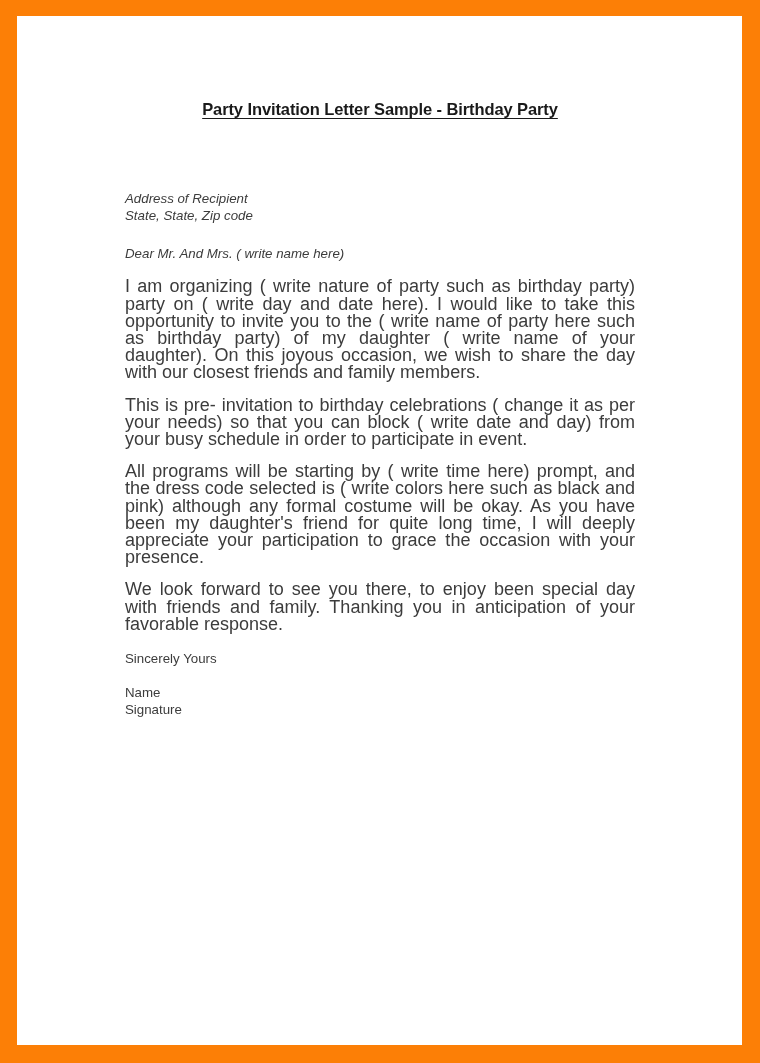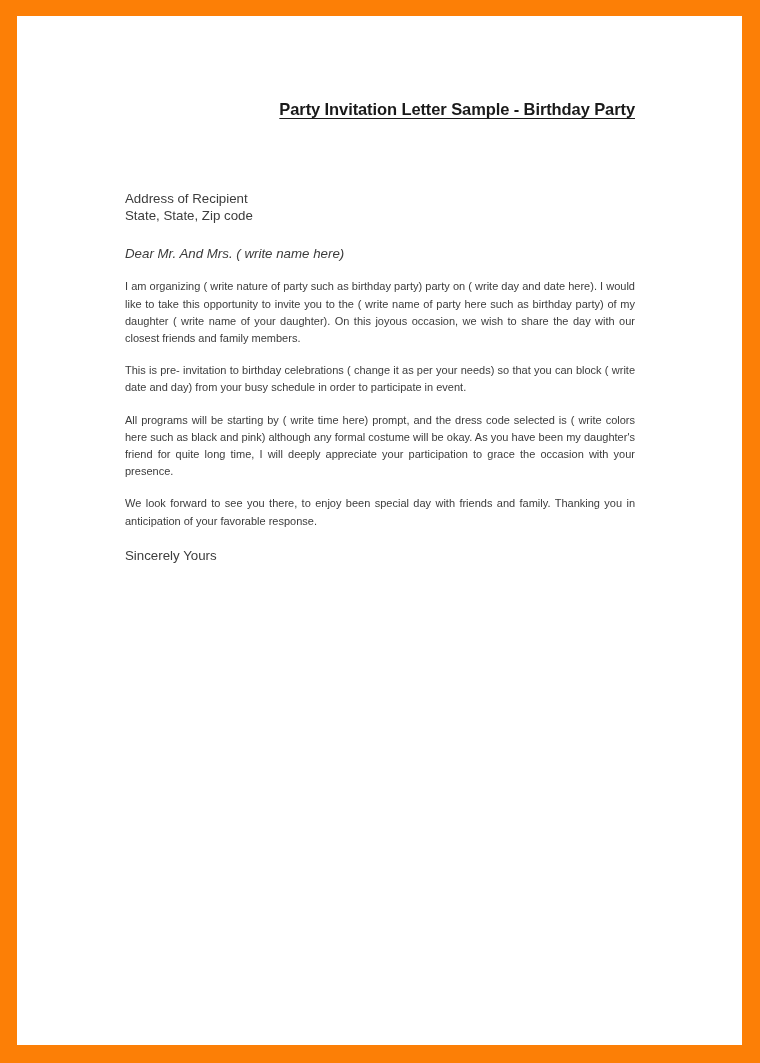--- a/index.html
+++ b/index.html
@@ -31,43 +31,44 @@
   #letter {
     position: absolute;
     left: 108px;
     top: 84px;
     width: 510px;
   }
   .doc-title {
     font-size: 16.5px;
     font-weight: bold;
     color: #1a1a1a;
-    text-align: right;
+    text-align: center;
     text-decoration: underline;
     text-underline-offset: 3px;
     letter-spacing: -0.1px;
     margin: 0 0 70px 0;
     line-height: 1.2;
   }
   .addr-block {
     font-size: 13.3px;
     color: #3c3c3c;
     line-height: 17.2px;
     margin: 0 0 21px 0;
+    font-style: italic;
   }
   .addr-block div { white-space: pre; }
   .salutation {
     font-size: 13.3px;
     color: #3c3c3c;
     line-height: 17.2px;
     margin: 0 0 16px 0;
     font-style: italic;
   }
   .para {
-    font-size: 11px;
+    font-size: 18px;
     color: #3c3c3c;
     line-height: 17.2px;
     text-align: justify;
     margin: 0 0 15px 0;
   }
   .para:last-of-type { margin-bottom: 0; }
   .closing {
     font-size: 13.3px;
     color: #3c3c3c;
     line-height: 17.2px;
@@ -97,16 +98,20 @@
 
       <p class="salutation">Dear Mr. And Mrs. ( write name here)</p>
 
       <p class="para">I am organizing ( write nature of party such as birthday party) party on ( write day and date here). I would like to take this opportunity to invite you to the ( write name of party here such as birthday party) of my daughter ( write name of your daughter). On this joyous occasion, we wish to share the day with our closest friends and family members.</p>
       <p class="para">This is pre- invitation to birthday celebrations ( change it as per your needs) so that you can block ( write date and day) from your busy schedule in order to participate in event.</p>
       <p class="para">All programs will be starting by ( write time here) prompt, and the dress code selected is ( write colors here such as black and pink) although any formal costume will be okay. As you have been my daughter's friend for quite long time, I will deeply appreciate your participation to grace the occasion with your presence.</p>
       <p class="para">We look forward to see you there, to enjoy been special day with friends and family. Thanking you in anticipation of your favorable response.</p>
 
       <p class="closing">Sincerely Yours</p>
 
+      <div class="sign-block">
+        <div>Name</div>
+        <div>Signature</div>
+      </div>
 
     </div>
   </div>
 </div>
 
 </body></html>

